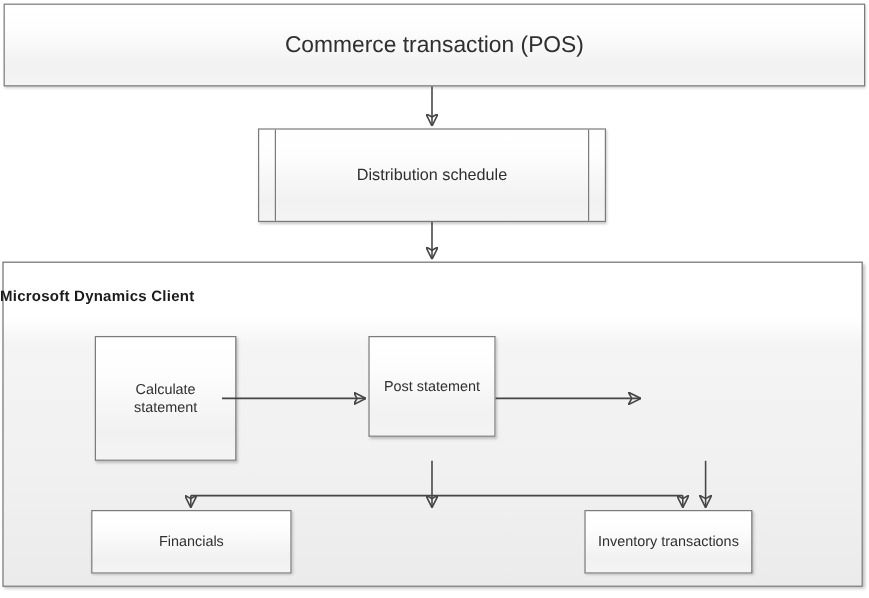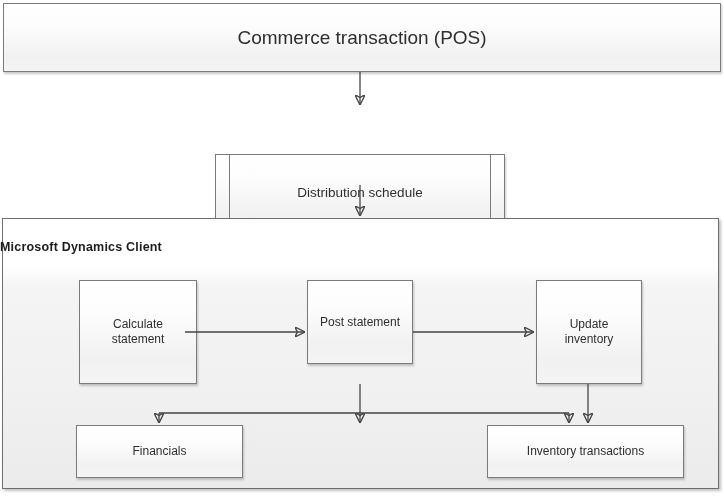--- a/index.html
+++ b/index.html
@@ -33,21 +33,20 @@
   .node .label {
     line-height: 1.25;
   }
   .top-box {
     left: 3px; top: 3px; width: 718px; height: 69px;
     font-size: 19px;
   }
   .predefined {
     left: 215px; top: 107px; width: 290px; height: 78px;
     font-size: 13.5px;
-    margin-top: 47px;
   }
   .pp-bar {
     position: absolute; top: 0; bottom: 0; width: 1.4px;
     background: #7b7b7b;
   }
   .pp-bar.left  { left: 13px; }
   .pp-bar.right { right: 13px; }
   .big-container {
     position: absolute;
     box-sizing: border-box;
@@ -67,21 +66,21 @@
   }
   .process { font-size: 12px; }
   .box-calculate   { left: 79px;  top: 280px; width: 118px; height: 104px; }
   .box-post        { left: 307px; top: 280px; width: 106px; height: 84px; }
   .box-update      { left: 536px; top: 280px; width: 106px; height: 104px; }
   .box-calculate .label,
   .box-update .label { max-width: 74px; }
   .box-post .label { white-space: nowrap; }
   .box-financials  { left: 76px;  top: 425px; width: 167px; height: 53px; }
   .box-customer    { left: 282px; top: 425px; width: 164px; height: 53px; }
-  .box-inventory   { left: 487px; top: 425px; width: 197px; height: 53px; }
+  .box-inventory   { left: 487px; top: 425px; width: 140px; height: 53px; }
   .box-financials .label,
   .box-customer .label,
   .box-inventory .label { white-space: nowrap; }
   svg.connectors {
     position: absolute;
     left: 0; top: 0;
     width: 724px; height: 498px;
     pointer-events: none;
   }
   svg.connectors path {
@@ -107,23 +106,20 @@
 
   <div class="big-container"></div>
   <div class="container-title">Microsoft Dynamics Client</div>
 
   <div class="node process box-calculate">
     <span class="label">Calculate statement</span>
   </div>
   <div class="node process box-post">
     <span class="label">Post statement</span>
   </div>
-  <div class="node process box-update">
-    <span class="label">Update inventory</span>
-  </div>
 
   <div class="node process box-financials">
     <span class="label">Financials</span>
   </div>
   <div class="node process box-inventory">
     <span class="label">Inventory transactions</span>
   </div>
 
   <svg class="connectors" viewBox="0 0 724 498" xmlns="http://www.w3.org/2000/svg">
     <defs>

